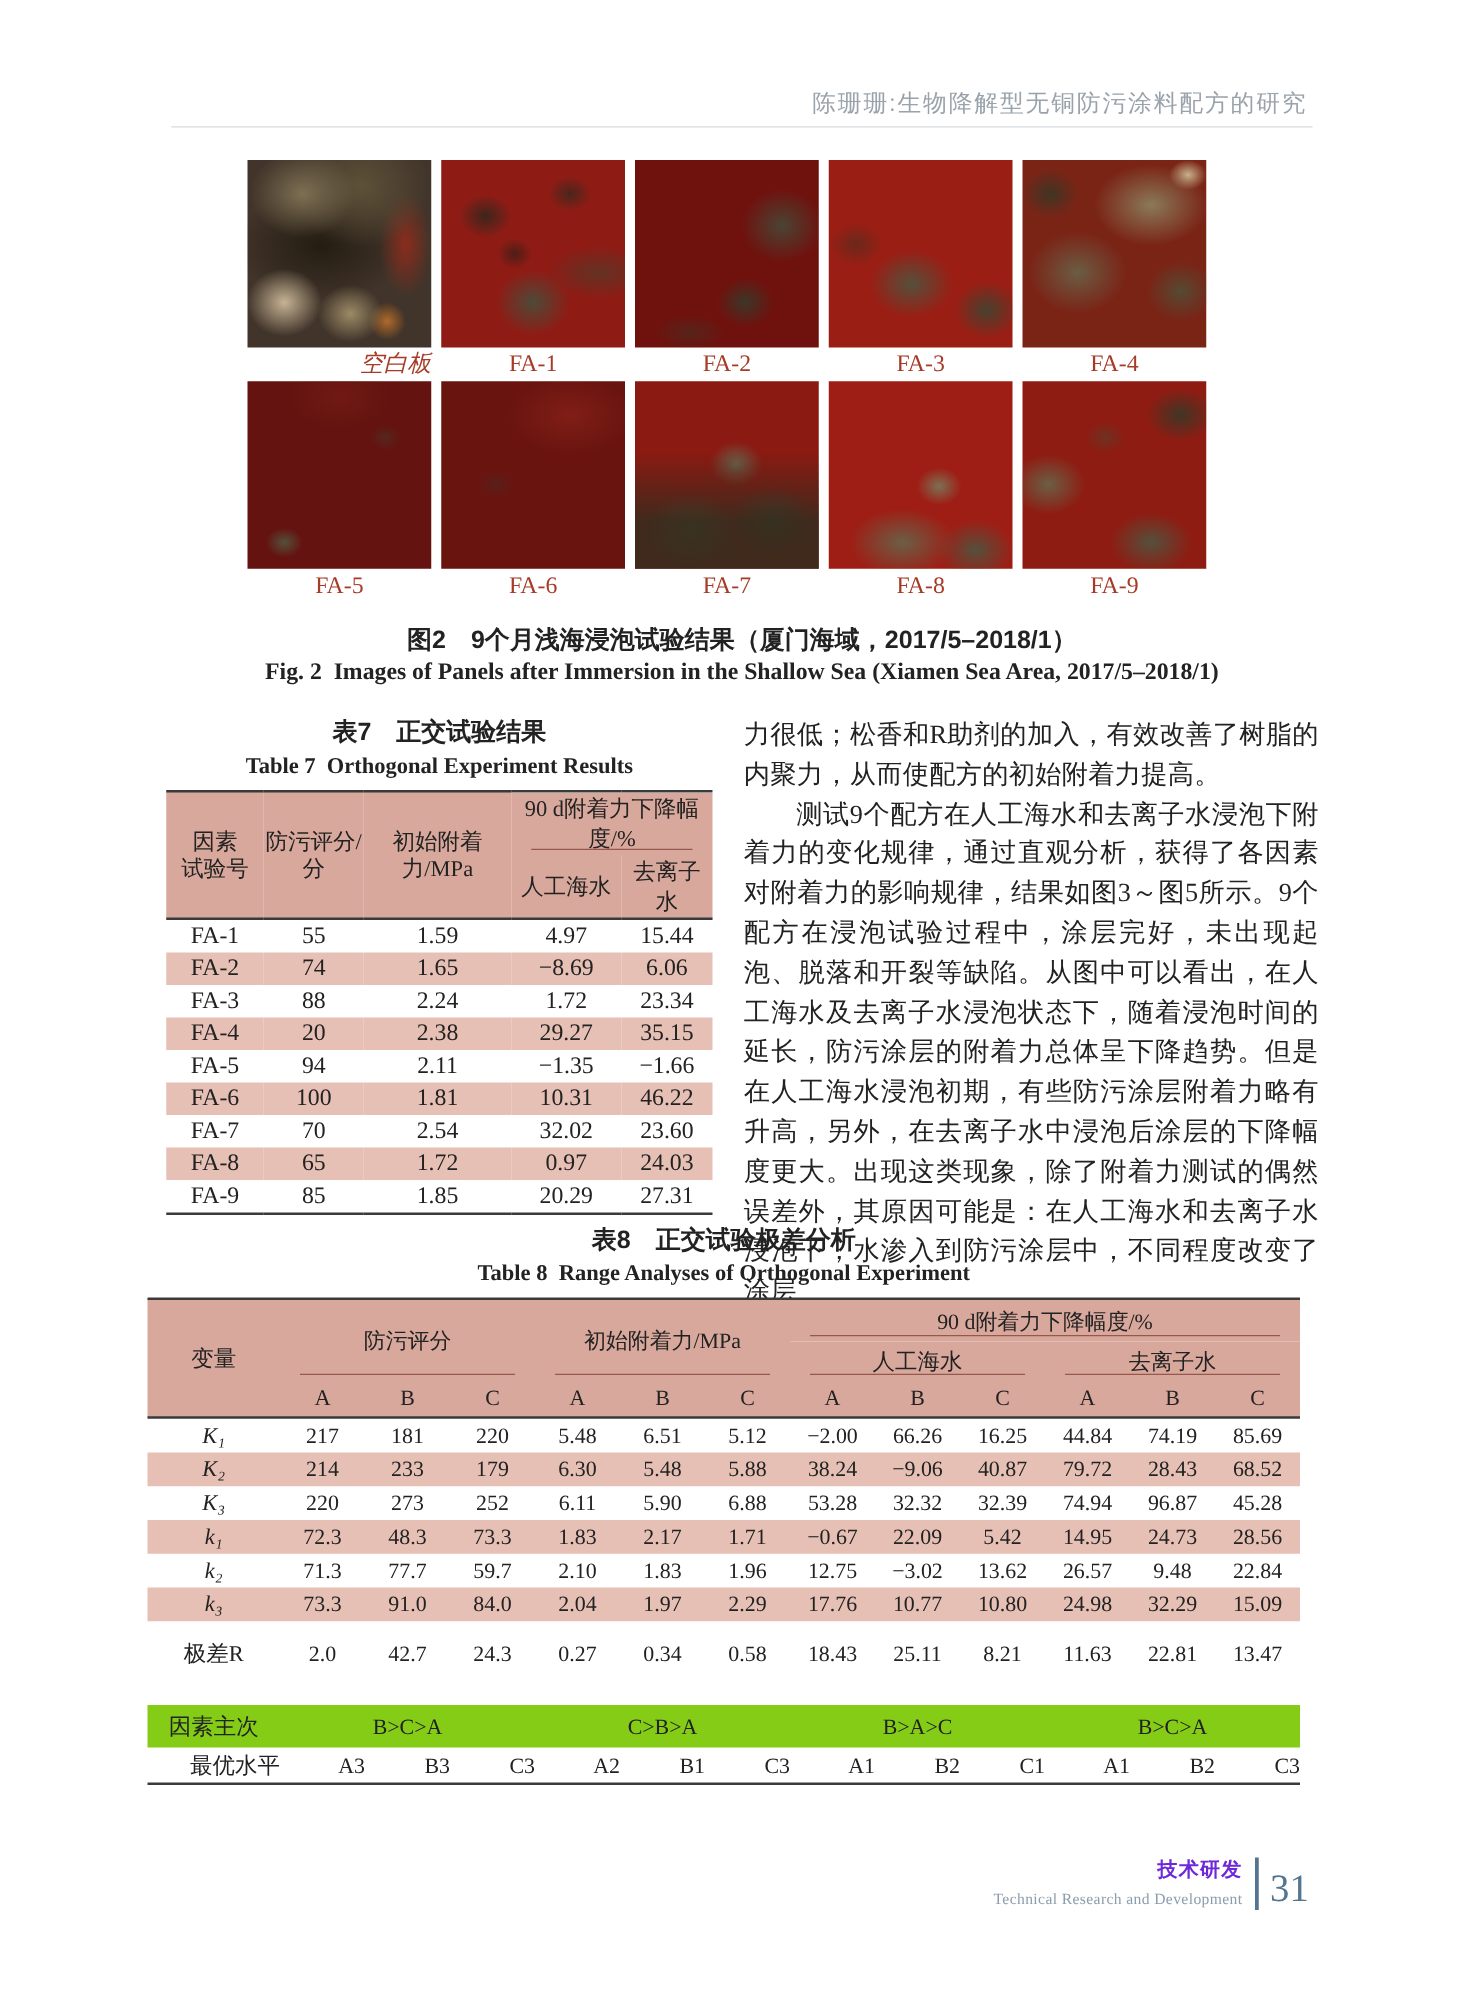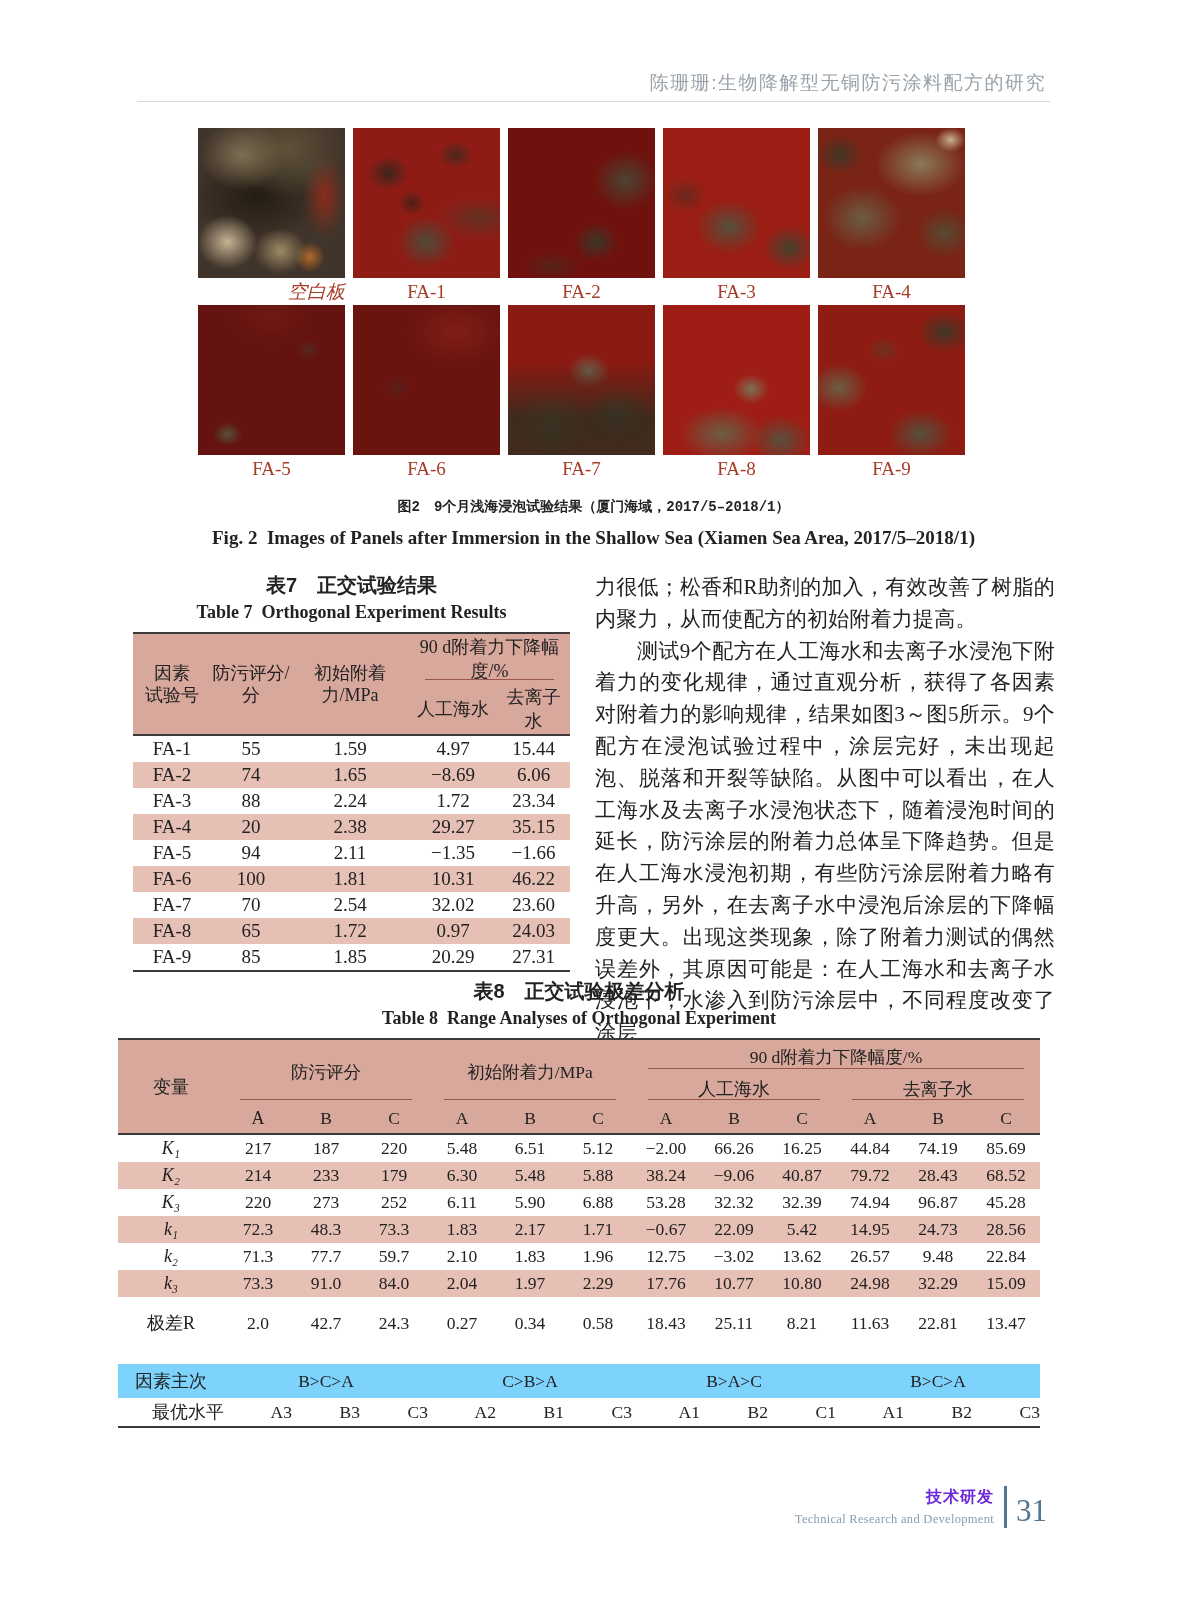--- a/index.html
+++ b/index.html
@@ -64,40 +64,40 @@
         radial-gradient(50px 40px at 80% 90%, #55503c, transparent 60%),
         radial-gradient(30px 25px at 60% 56%, #7d7055, transparent 60%), #9e1e15; }
   .p9 { background:
         radial-gradient(50px 40px at 14% 55%, #6b5f45, transparent 60%),
         radial-gradient(45px 35px at 86% 18%, #3f3626, transparent 60%),
         radial-gradient(55px 40px at 70% 86%, #55503c, transparent 60%),
         radial-gradient(25px 20px at 45% 30%, rgba(80,70,50,.5), transparent 65%), #8e1c12; }
 
   
   .caption-zh { position:absolute; top:498px; left:137px; right:137px; text-align:center;
-                font-weight:bold; font-size:14px; font-family:Liberation Mono, monospace; }
+                font-weight:bold; font-size:20px; font-family:Liberation Sans, sans-serif; }
   .caption-en { position:absolute; top:527px; left:137px; right:137px; text-align:center;
                 font-weight:bold; font-size:19px; white-space:pre-wrap; }
 
   
   .cols { position:absolute; left:133px; top:572px; width:922px; display:flex; gap:25px; }
   .leftcol { width:437px; flex:0 0 437px; }
   .rightcol { flex:1; }
 
   .tbl-title-zh { text-align:center; font-weight:bold; font-size:20px;
                   font-family:"Liberation Sans", sans-serif; white-space:pre-wrap; }
   .tbl-title-en { text-align:center; font-weight:bold; font-size:18px; margin:3px 0 9px;
                   white-space:pre-wrap; }
 
   table { border-collapse:collapse; width:100%; table-layout:fixed; }
   .t7, .t8 { border-top:2px solid #3a3a3a; border-bottom:2px solid #3a3a3a; }
   .t7 th, .t8 th { background:#d9a89c; font-weight:normal; }
   .t7 td, .t8 td, .t7 th, .t8 th { text-align:center; overflow:visible; }
   tr.stripe td { background:#e7c0b5; }
-  .band td { background:#7dd3fc; }
+  .band td { background:#84cc16; }
   th.grp { position:relative; }
   th.grp::after { content:""; position:absolute; left:16px; right:16px; bottom:4px;
                   border-bottom:1px solid #96584c; }
   th .hl { display:block; line-height:1.25; }
 
   
   .t7 { font-size:19px; }
   .t7 thead th { font-size:18px; }
   .t7 thead tr:nth-child(1) { height:44px; }
   .t7 thead tr:nth-child(2) { height:30px; }
@@ -339,21 +339,21 @@
           <th>C</th>
           <th>A</th>
           <th>B</th>
           <th>C</th>
         </tr>
       </thead>
       <tbody class="kband">
           <tr>
             <td>K₁</td>
             <td>217</td>
-            <td>187</td>
+            <td>181</td>
             <td>220</td>
             <td>5.48</td>
             <td>6.51</td>
             <td>5.12</td>
             <td>−2.00</td>
             <td>66.26</td>
             <td>16.25</td>
             <td>44.84</td>
             <td>74.19</td>
             <td>85.69</td>

